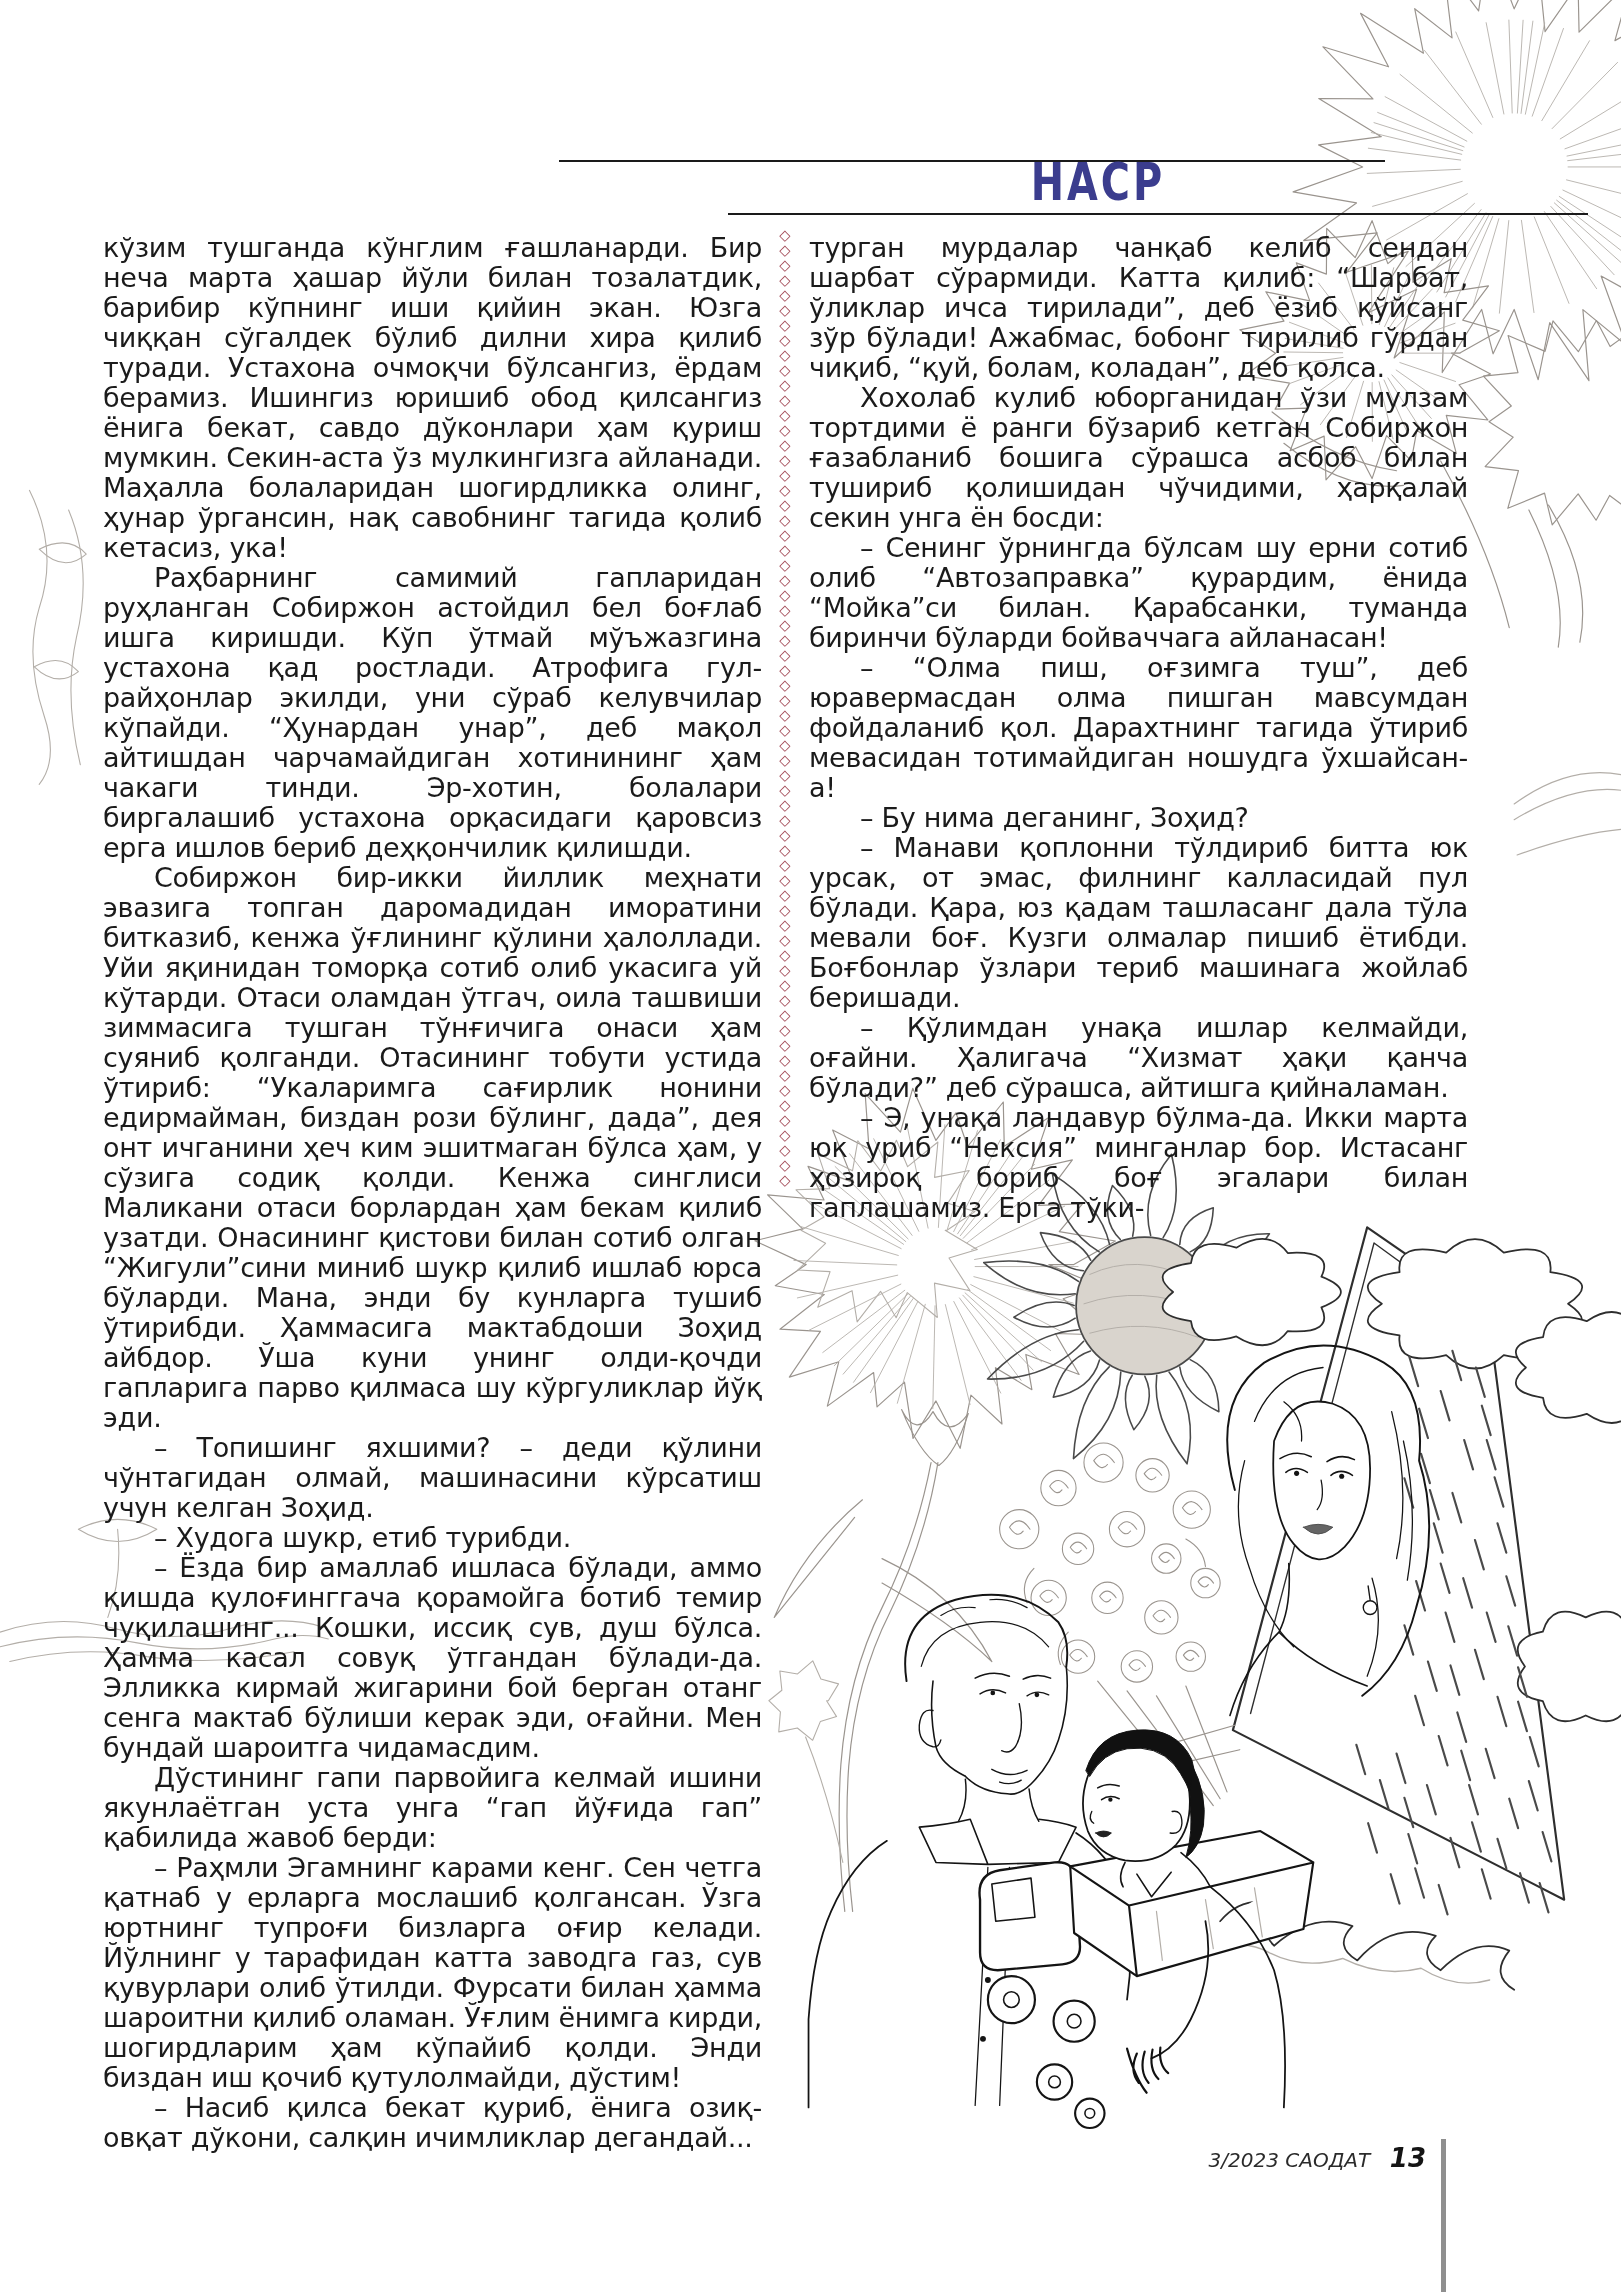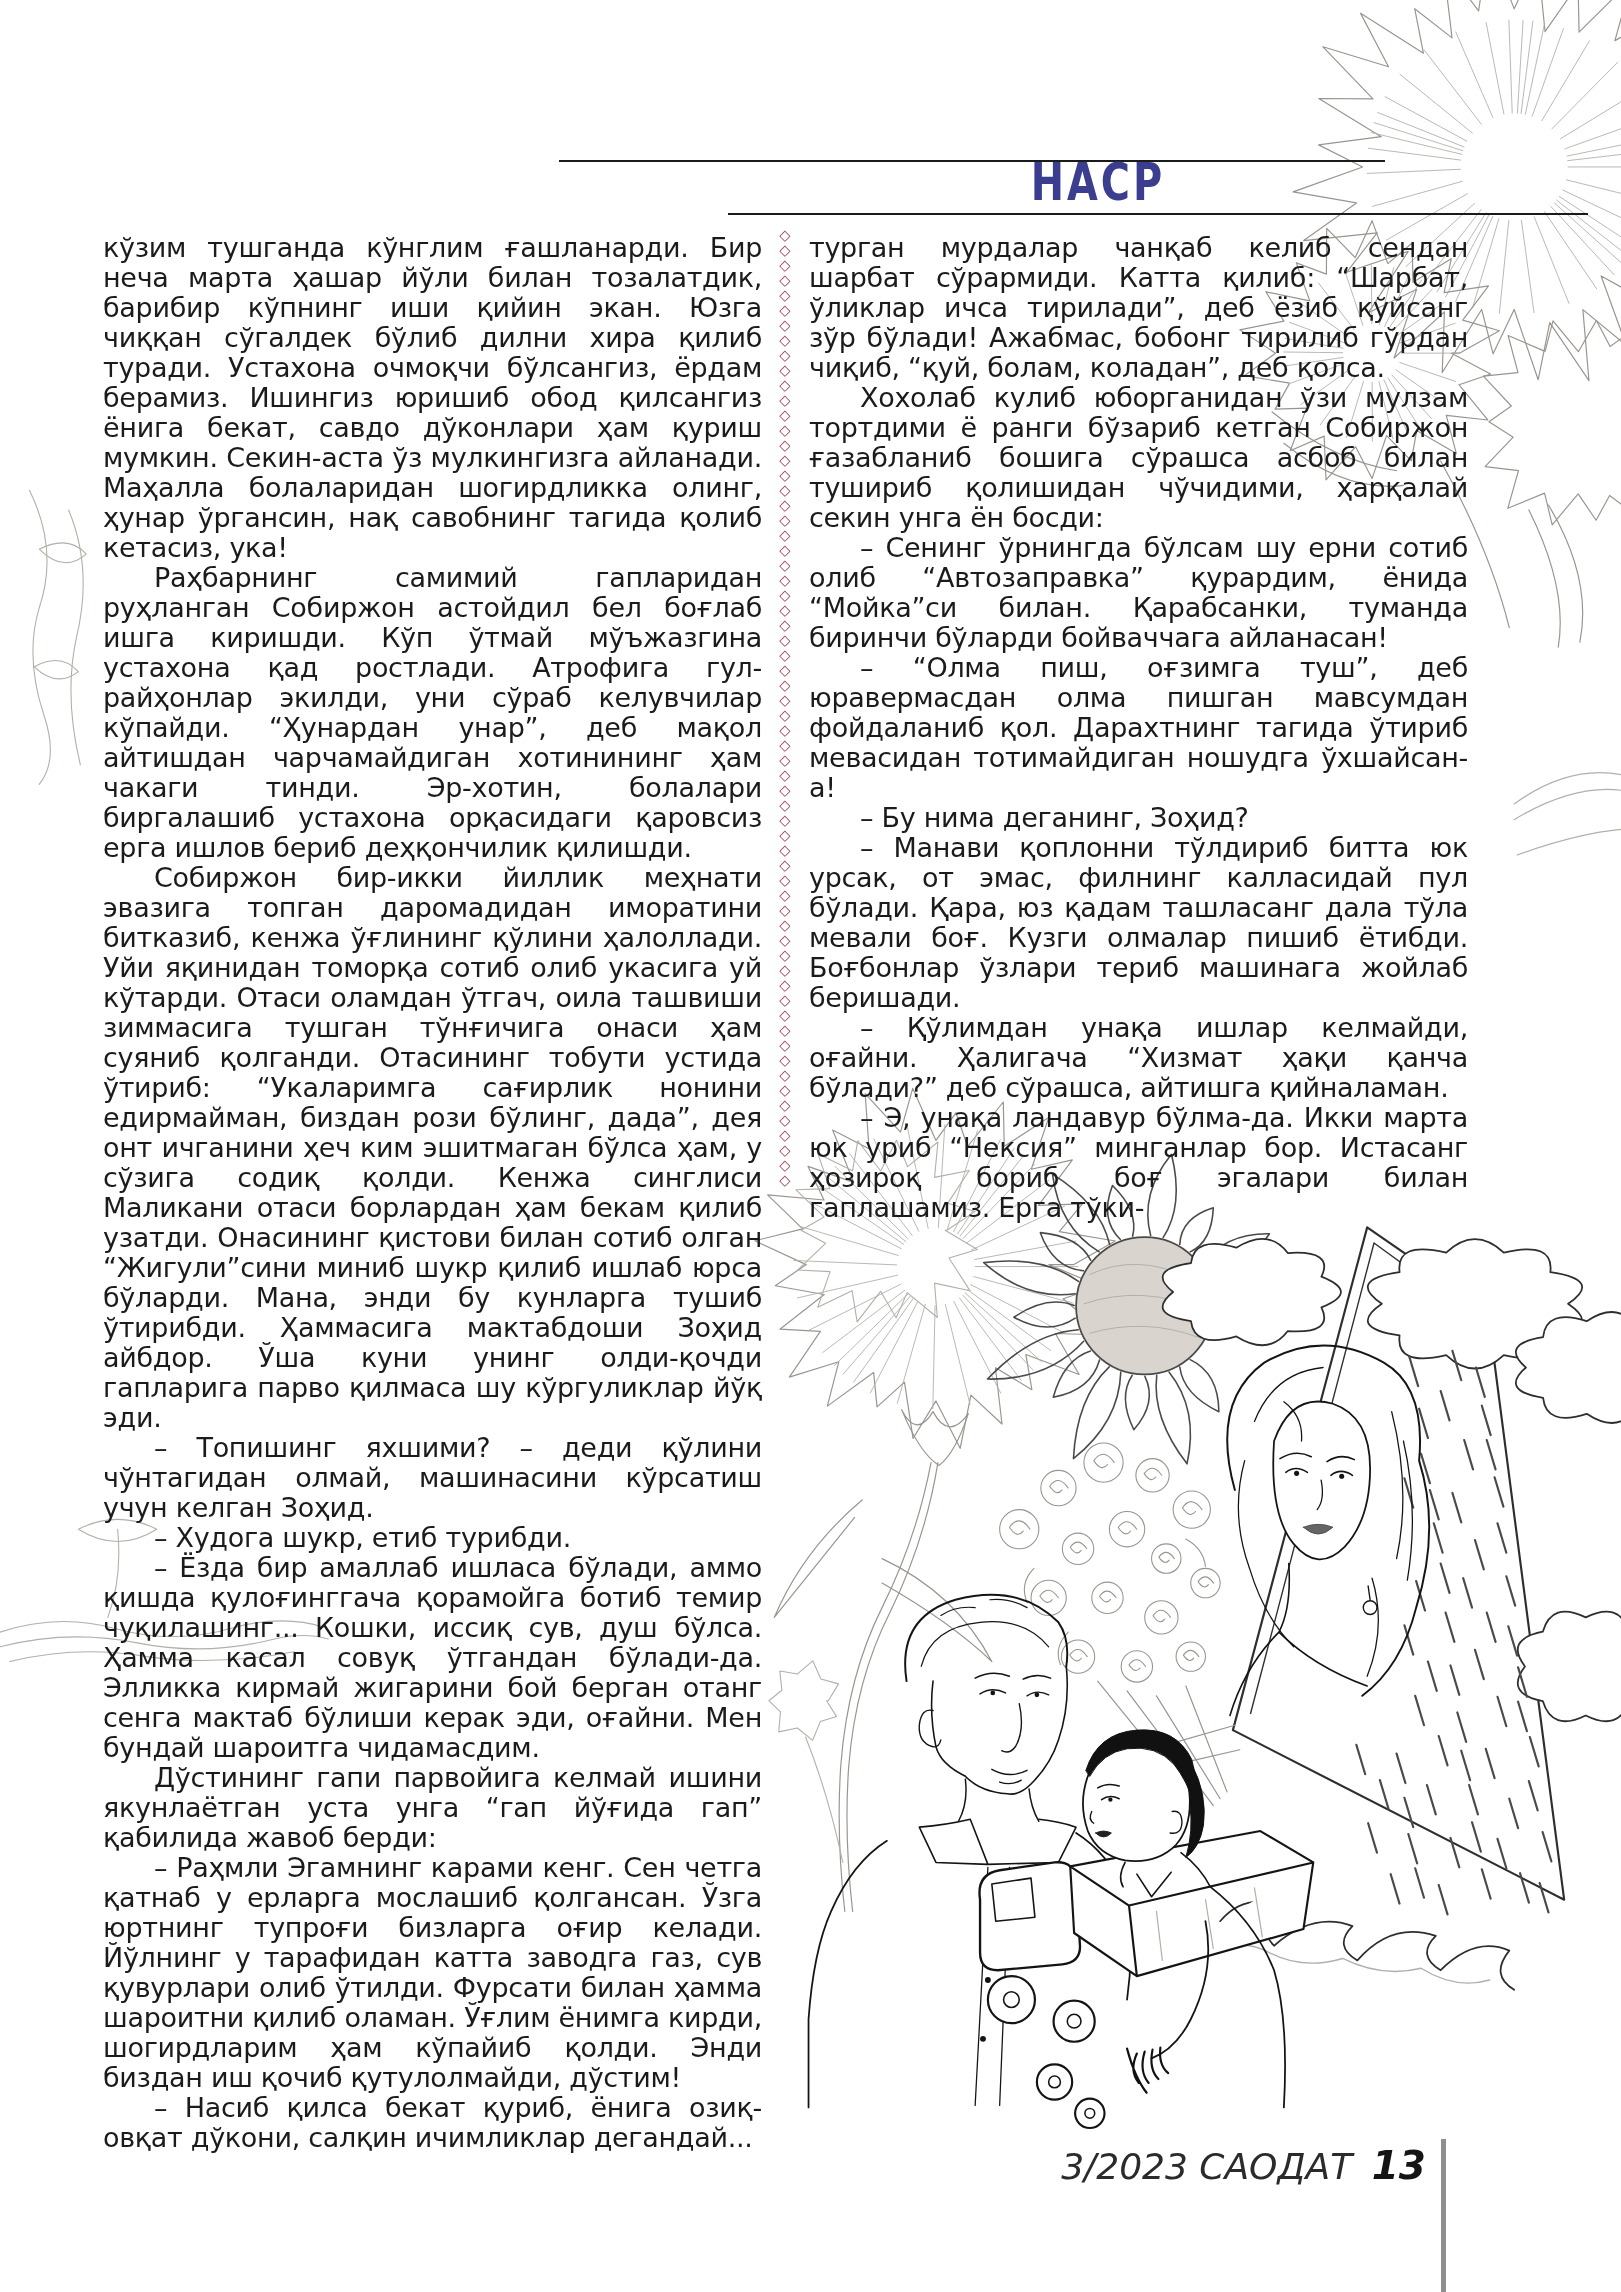--- a/index.html
+++ b/index.html
@@ -14,22 +14,22 @@
   .col{position:absolute;width:659px;text-align:justify;font-size:27px;line-height:30px;
       letter-spacing:-0.3px;z-index:2}
   #left-col{left:103px;top:233px}
   #right-col{left:809px;top:233px}
   .para{margin:0}
   .para.indent{text-indent:51px}
   #divider{position:absolute;left:774px;top:227px;width:21.6px;text-align:center;
       font-size:14.7px;line-height:15px;color:#a34b57;white-space:pre;z-index:1}
   #footer{position:absolute;left:980px;top:2143px;width:446px;display:flex;
       justify-content:flex-end;align-items:baseline;gap:19.6px;z-index:2;font-style:italic;color:#2b2b2b}
-  #footer .issue{font-size:36px}
-  #footer .pagenum{font-size:39px;font-weight:bold;color:#141414}
+  #footer .issue{font-size:20px}
+  #footer .pagenum{font-size:26px;font-weight:bold;color:#141414}
   #footer-bar{position:absolute;left:1441px;top:2139px;width:4.9px;height:154px;background:#8f8f8f;z-index:2}
 </style>
 </head>
 <body>
 
 <svg id="decor" width="1621" height="2293" viewBox="0 0 1654 2339">
     <g>
       <path d="M1680.0 170.0L1750.0 193.1L1698.5 205.0L1761.3 245.7L1693.5 241.5L1735.4 289.6L1663.8 264.7L1683.9 308.9L1633.7 281.3L1659.4 352.1L1615.1 315.6L1621.3 388.0L1581.3 328.9L1569.5 387.1L1545.0 315.4L1523.5 360.7L1511.8 315.4L1471.6 379.8L1473.8 317.9L1422.5 364.9L1445.5 294.7L1396.3 318.7L1436.9 256.2L1374.0 277.5L1405.2 237.3L1330.2 245.1L1384.1 206.7L1319.4 195.4L1390.4 170.0L1345.4 147.5L1409.4 139.1L1345.6 100.2L1400.9 100.6L1349.9 47.4L1416.8 67.8L1388.3 13.3L1452.4 53.9L1443.5 8.5L1481.6 38.3L1472.6 -37.0L1508.7 10.8L1519.2 -59.4L1545.0 8.7L1569.0 -42.8L1576.5 32.0L1610.2 -16.5L1611.2 32.5L1665.0 -20.9L1647.8 41.1L1706.8 8.2L1667.7 72.2L1718.8 60.8L1667.4 111.1L1740.7 101.5L1699.0 134.8L1773.0 144.3L1709.7 170.0Z" stroke="#9a948e" stroke-width="1.2" fill="none" stroke-linecap="round" stroke-linejoin="round"></path>
       <path d="M1600.0 170.0L1695.0 170.0M1598.4 183.2L1690.6 206.0M1594.7 193.6L1680.5 234.3M1591.0 200.1L1670.5 252.2M1588.3 203.9L1663.2 262.4M1586.0 206.7L1656.8 270.0M1582.4 210.3L1647.0 280.0M1575.8 215.5L1629.1 294.2M1565.5 221.0L1600.9 309.2M1552.4 224.5L1565.2 318.6M1539.5 224.7L1529.9 319.2M1529.4 222.8L1502.5 313.9M1523.1 220.5L1485.3 307.6M1519.4 218.7L1475.1 302.7M1516.1 216.8L1466.1 297.6M1511.3 213.5L1453.1 288.6M1504.5 207.2L1434.6 271.6M1497.3 197.3L1414.8 244.5M1492.0 184.7L1400.5 210.2M1490.1 172.4L1395.1 176.6M1490.4 163.0L1396.2 150.9M1491.5 157.1L1399.2 134.9M1492.6 153.4L1402.0 124.8M1493.9 149.6L1405.7 114.4M1496.7 143.7L1413.3 98.3M1502.3 135.4L1428.5 75.5M1511.5 126.4L1453.5 51.1M1523.2 119.5L1485.4 32.3M1534.5 116.0L1516.4 22.8M1543.0 115.0L1539.6 20.1M1548.3 115.1L1554.1 20.3M1552.0 115.4L1564.1 21.2M1556.4 116.2L1576.1 23.3M1563.4 118.2L1595.3 28.7M1573.2 122.8L1621.9 41.2M1583.7 130.9L1650.5 63.3M1592.0 141.4L1673.1 91.9M1596.8 151.5L1686.2 119.5M1598.9 158.9L1691.9 139.9M1599.6 163.6L1694.0 152.6" stroke="#b3aea8" stroke-width="0.9" fill="none" stroke-linecap="round" stroke-linejoin="round"></path>
       <path d="M1481.0 360.0L1520.9 381.3L1488.8 392.3L1518.1 428.2L1475.7 423.5L1486.0 462.5L1445.6 439.0L1440.0 469.9L1414.8 444.1L1400.0 488.0L1383.2 455.5L1353.0 489.2L1351.1 444.7L1316.4 459.6L1333.2 416.1L1301.1 417.1L1315.9 390.6L1269.7 383.0L1301.5 360.0L1265.0 336.2L1310.1 327.3L1291.6 297.4L1336.4 306.7L1322.7 267.9L1353.4 279.4L1353.7 232.7L1382.8 262.5L1400.0 224.8L1416.1 268.7L1440.9 247.6L1441.7 287.7L1480.8 263.6L1473.5 298.3L1518.8 291.4L1492.5 326.3L1529.9 337.1L1489.1 360.0Z" stroke="#9a948e" stroke-width="1.2" fill="none" stroke-linecap="round" stroke-linejoin="round"></path>

